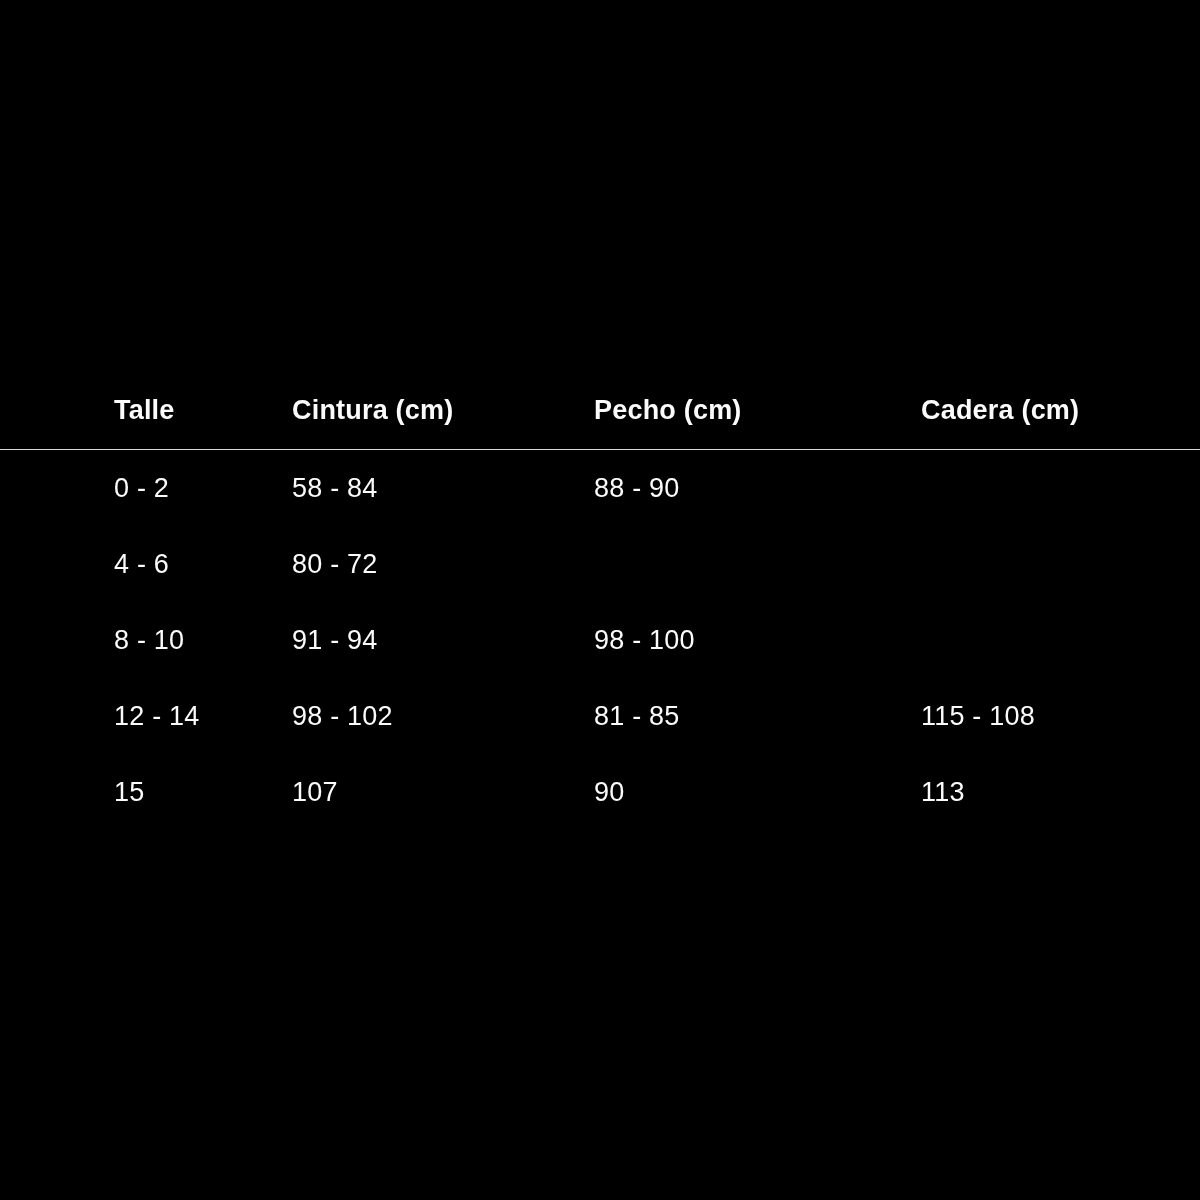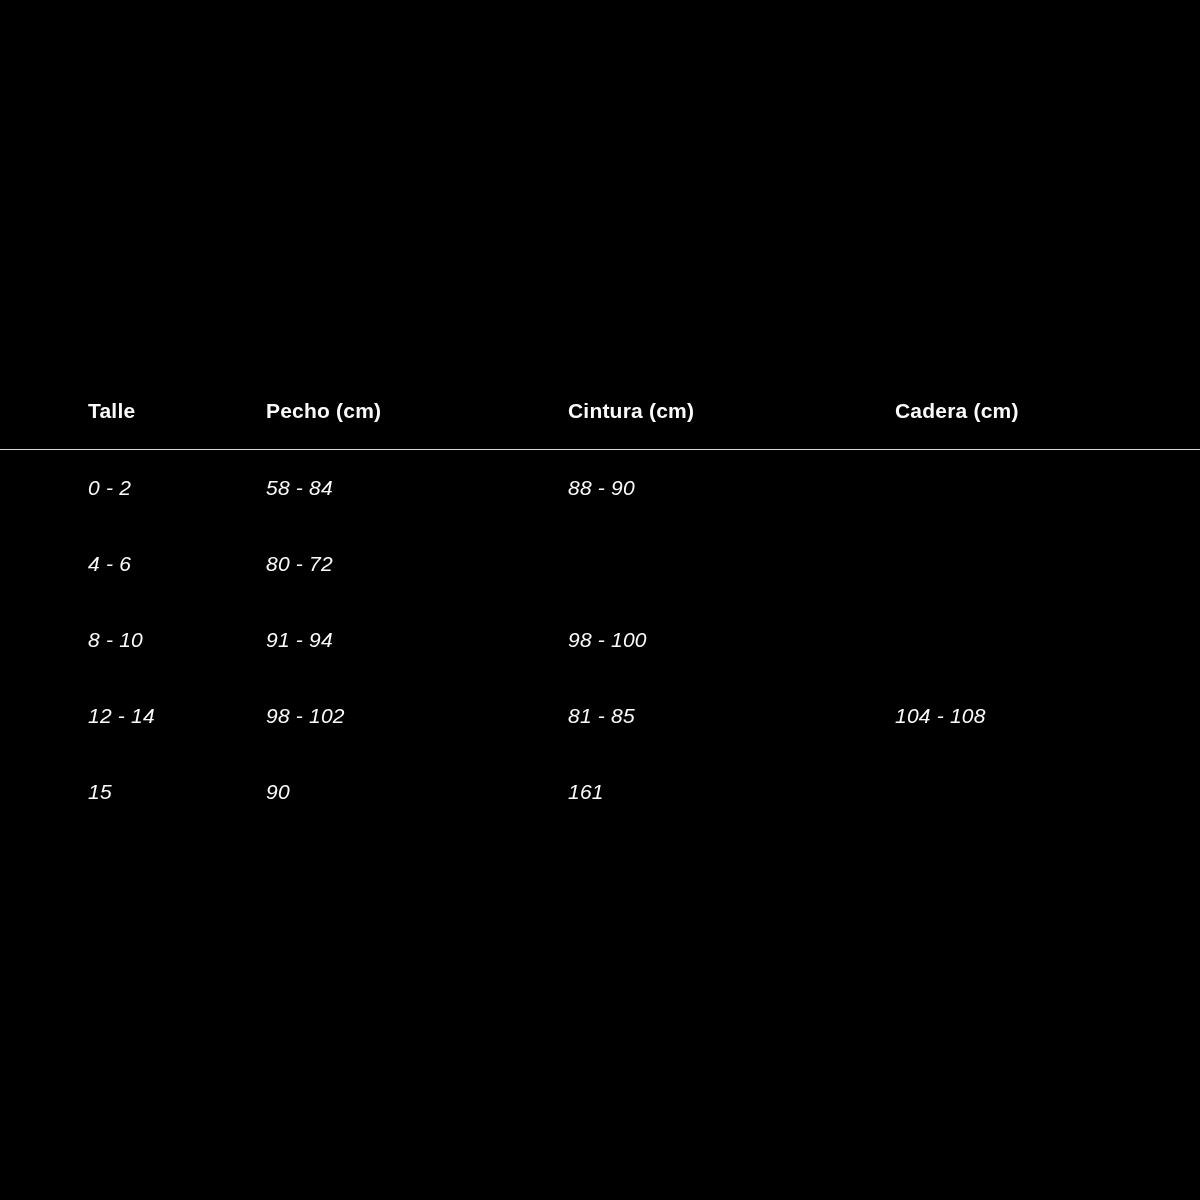--- a/index.html
+++ b/index.html
@@ -17,50 +17,49 @@
   }
   .size-chart {
     position: absolute;
     top: 0;
     left: 0;
     width: 1200px;
   }
   .grid-row {
     display: grid;
     grid-template-columns: 178px 302px 327px auto;
-    padding-left: 88px;
+    padding-left: 114px;
     box-sizing: border-box;
     align-items: center;
-    font-size: 21px;
+    font-size: 27px;
     letter-spacing: 0.2px;
   }
   .header-row {
     margin-top: 372px;
     height: 78px;
     font-weight: 700;
     border-bottom: 1px solid #d9d9d9;
   }
   .data-row {
     height: 76px;
     font-weight: 400;
-    font-style: italic;
   }
   .cell {
     white-space: nowrap;
   }
 </style>
 </head>
 <body>
 
 <div class="size-chart">
 
   <div class="grid-row header-row">
     <div class="cell">Talle</div>
+    <div class="cell">Cintura (cm)</div>
     <div class="cell">Pecho (cm)</div>
-    <div class="cell">Cintura (cm)</div>
     <div class="cell">Cadera (cm)</div>
   </div>
 
   <div class="grid-row data-row">
     <div class="cell">0 - 2</div>
     <div class="cell">58 - 84</div>
     <div class="cell">88 - 90</div>
   </div>
 
   <div class="grid-row data-row">
@@ -71,22 +70,23 @@
   <div class="grid-row data-row">
     <div class="cell">8 - 10</div>
     <div class="cell">91 - 94</div>
     <div class="cell">98 - 100</div>
   </div>
 
   <div class="grid-row data-row">
     <div class="cell">12 - 14</div>
     <div class="cell">98 - 102</div>
     <div class="cell">81 - 85</div>
-    <div class="cell">104 - 108</div>
+    <div class="cell">115 - 108</div>
   </div>
 
   <div class="grid-row data-row">
     <div class="cell">15</div>
+    <div class="cell">107</div>
     <div class="cell">90</div>
-    <div class="cell">161</div>
+    <div class="cell">113</div>
   </div>
 
 </div>
 
 </body></html>

